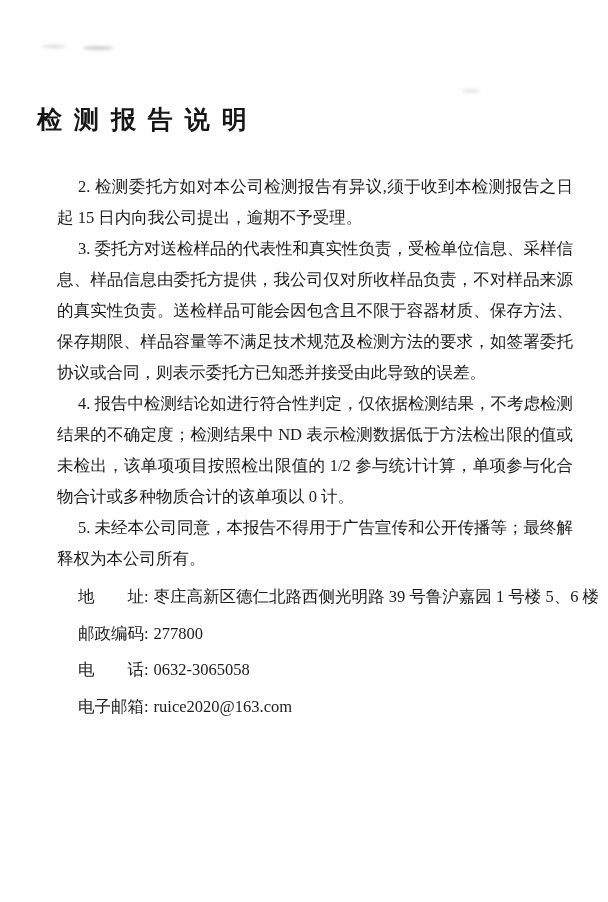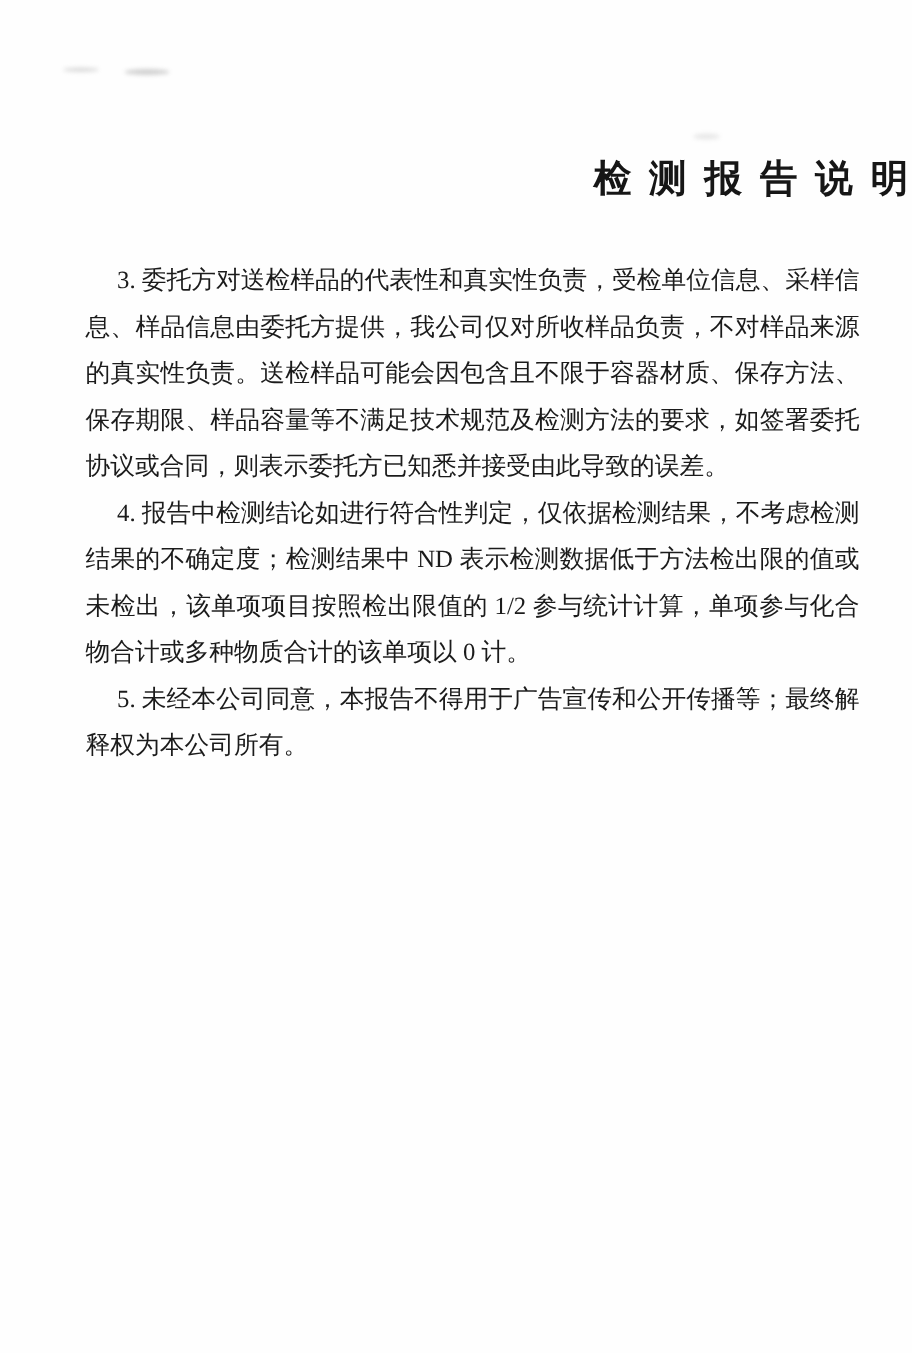--- a/index.html
+++ b/index.html
@@ -23,27 +23,28 @@
     background: #9a9a9a;
     opacity: 0.35;
     filter: blur(1.4px);
   }
   .smudge.s1 { left: 42px;  top: 45px; width: 24px; height: 3px; }
   .smudge.s2 { left: 83px;  top: 46px; width: 30px; height: 4px; opacity: 0.45; }
   .smudge.s3 { left: 462px; top: 89px; width: 18px; height: 4px; opacity: 0.22; }
 
   .doc-title {
     margin: 103px 0 0 0;
-    text-align: right;
+    text-align: left;
     font-family: "Liberation Sans", "DejaVu Sans", sans-serif;
     font-weight: 700;
     font-size: 25px;
     line-height: 32px;
     letter-spacing: 2.5px;
     color: #161616;
+    padding-left: 37px;
   }
   .body-text {
     margin: 36px 35px 0 57px;
   }
   .body-text p {
     margin: 0;
     font-size: 16.5px;
     line-height: 31px;
     text-align: justify;
     text-indent: 21px;
@@ -67,19 +68,34 @@
 
 <div class="page">
 
   <div class="smudge s1"></div>
   <div class="smudge s2"></div>
   <div class="smudge s3"></div>
 
   <h1 class="doc-title">检 测 报 告 说 明</h1>
 
   <div class="body-text">
+    <p>2. 检测委托方如对本公司检测报告有异议,须于收到本检测报告之日起 15 日内向我公司提出，逾期不予受理。</p>
     <p>3. 委托方对送检样品的代表性和真实性负责，受检单位信息、采样信息、样品信息由委托方提供，我公司仅对所收样品负责，不对样品来源的真实性负责。送检样品可能会因包含且不限于容器材质、保存方法、保存期限、样品容量等不满足技术规范及检测方法的要求，如签署委托协议或合同，则表示委托方已知悉并接受由此导致的误差。</p>
     <p>4. 报告中检测结论如进行符合性判定，仅依据检测结果，不考虑检测结果的不确定度；检测结果中 ND 表示检测数据低于方法检出限的值或未检出，该单项项目按照检出限值的 1/2 参与统计计算，单项参与化合物合计或多种物质合计的该单项以 0 计。</p>
     <p>5. 未经本公司同意，本报告不得用于广告宣传和公开传播等；最终解释权为本公司所有。</p>
   </div>
 
+  <div class="contact">
+    <div class="contact-row">
+      <span class="contact-label">地　　址:</span><span class="contact-value">枣庄高新区德仁北路西侧光明路 39 号鲁沪嘉园 1 号楼 5、6 楼</span>
+    </div>
+    <div class="contact-row">
+      <span class="contact-label">邮政编码:</span><span class="contact-value">277800</span>
+    </div>
+    <div class="contact-row">
+      <span class="contact-label">电　　话:</span><span class="contact-value">0632-3065058</span>
+    </div>
+    <div class="contact-row">
+      <span class="contact-label">电子邮箱:</span><span class="contact-value">ruice2020@163.com</span>
+    </div>
+  </div>
 
 </div>
 
 </body></html>

